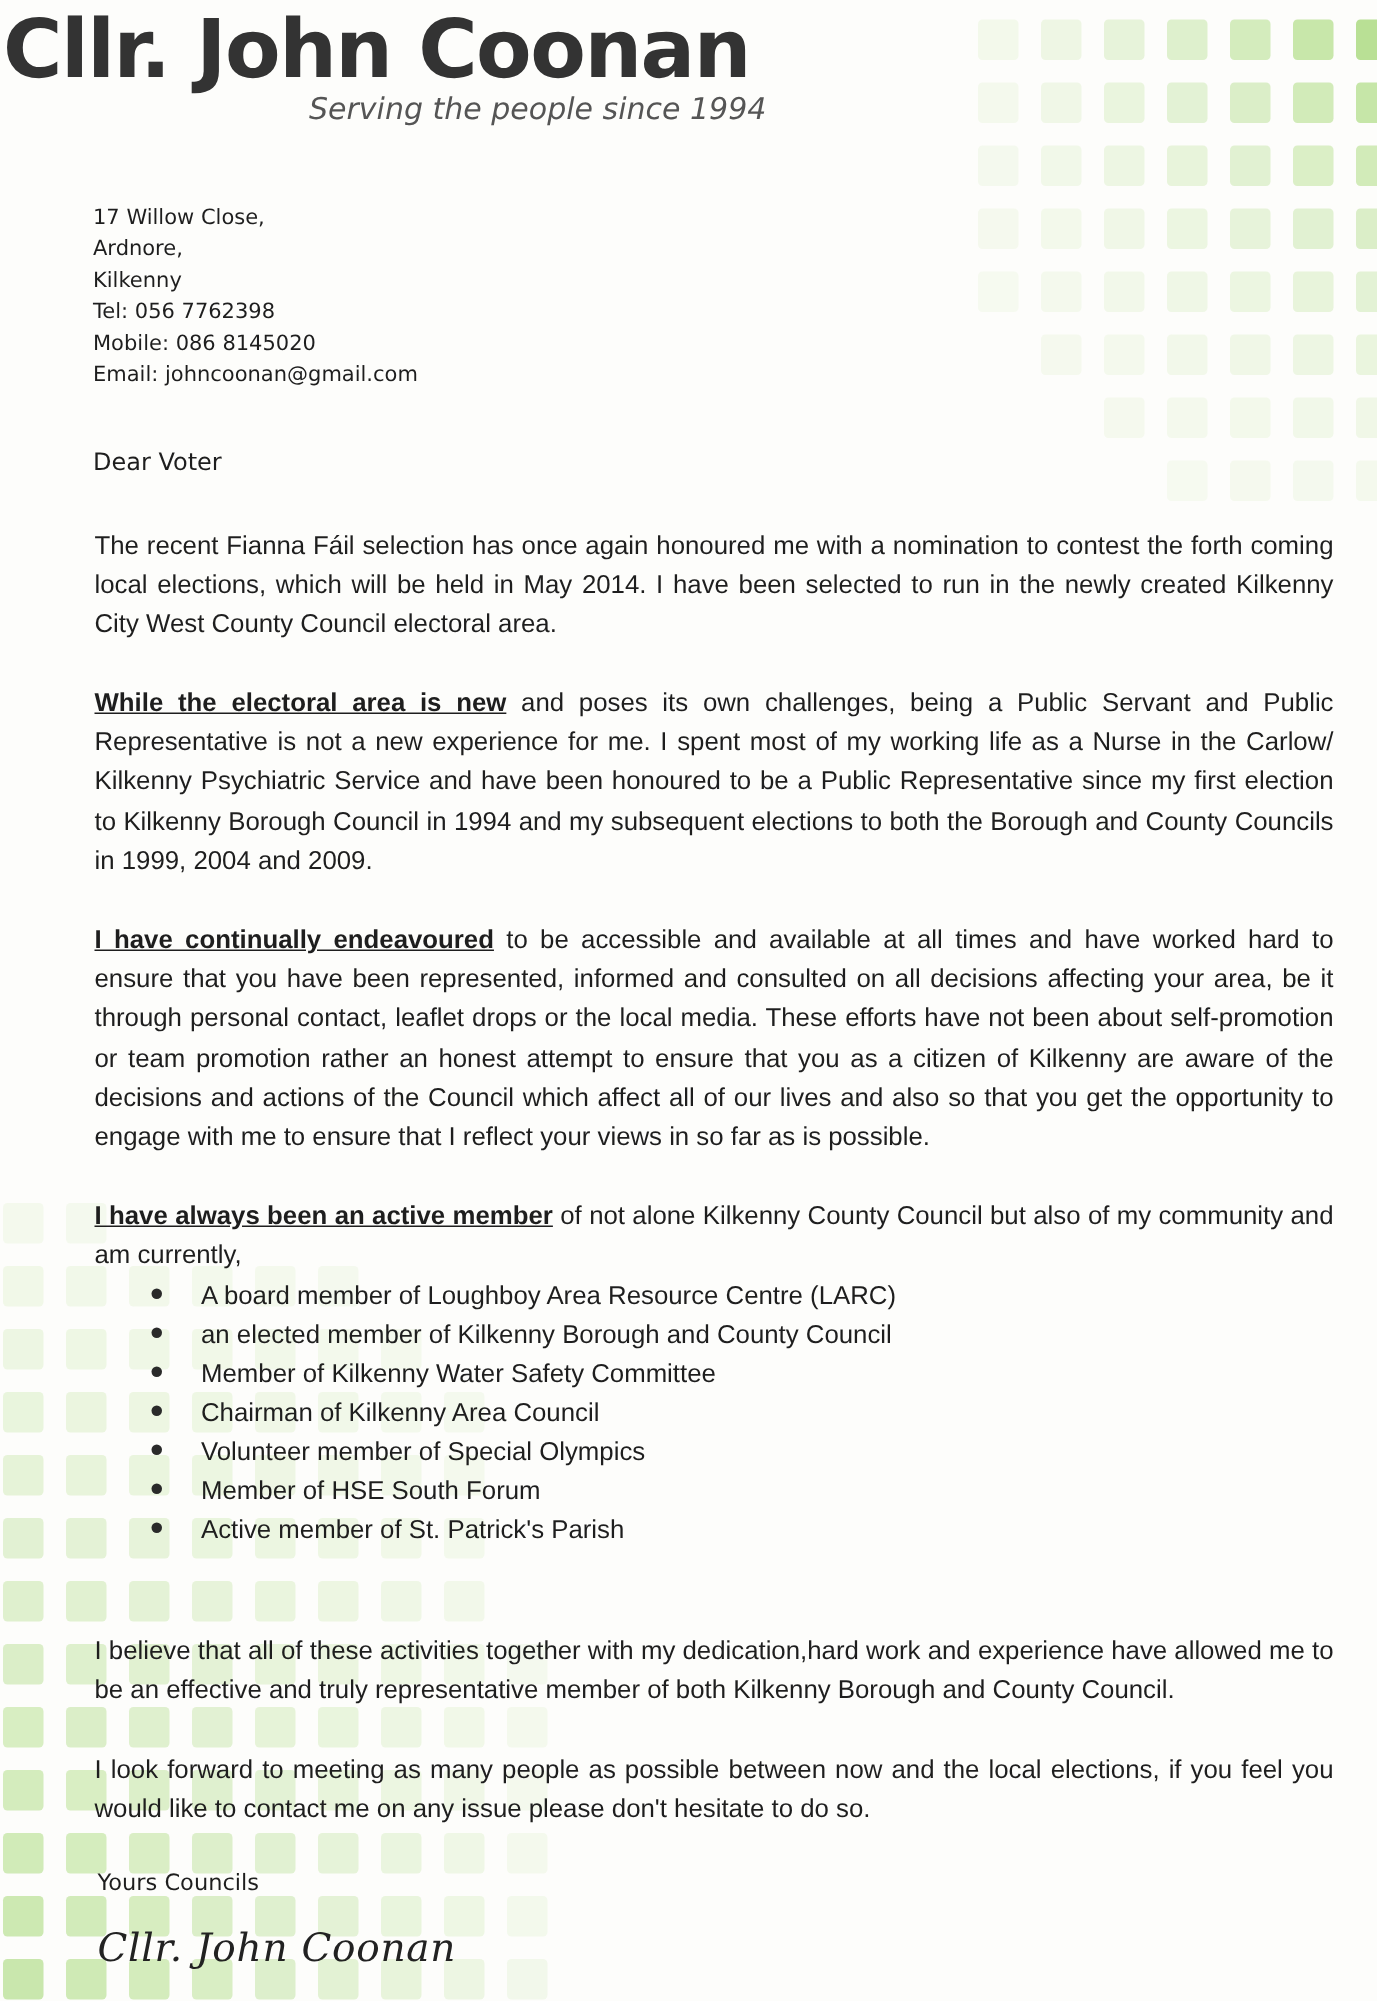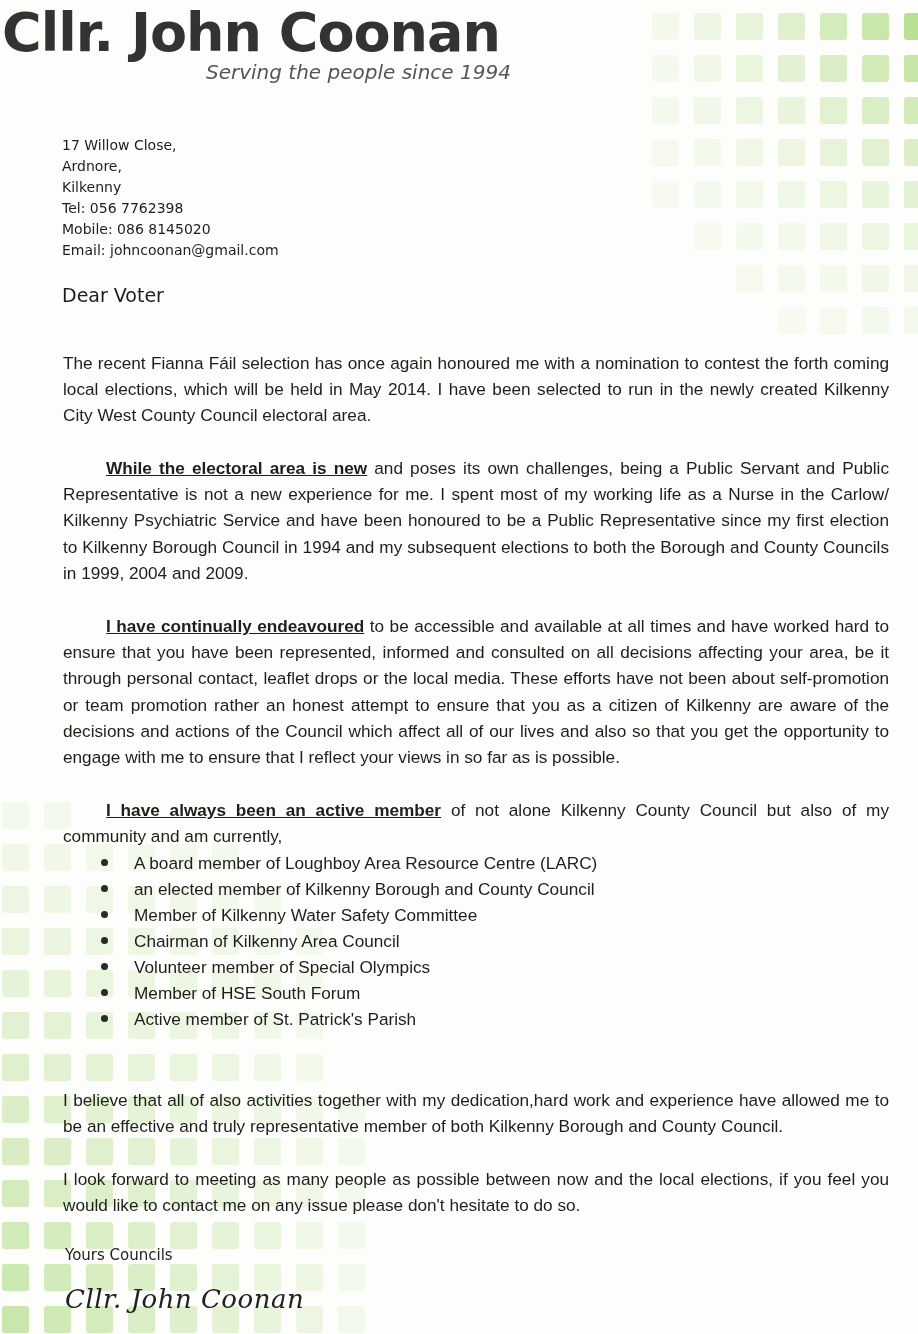--- a/index.html
+++ b/index.html
@@ -19,28 +19,28 @@
     font-size: 54px; letter-spacing: -1px; color: #333333; line-height: 62px;
     white-space: nowrap;
   }
   .masthead-tagline {
     position: absolute; left: 206px; top: 60px;
     font-family: "DejaVu Sans", sans-serif; font-style: italic;
     font-size: 20px; color: #555555; white-space: nowrap;
   }
   .address { position: absolute; left: 62px; top: 135px; font-size: 14px; line-height: 21px; }
   .address div { white-space: nowrap; }
-  .greeting { position: absolute; left: 62px; top: 284px; font-size: 19px; }
+  .greeting { position: absolute; left: 62px; top: 298px; font-size: 16px; }
 
   .para {
     position: absolute; left: 63px; width: 826px;
     font-family: "Liberation Sans", sans-serif; font-size: 17.2px; line-height: 26.2px;
     text-align: justify; color: #1e1e1e;
   }
-  .para .lead { font-weight: bold; text-decoration: underline; margin-left: 43px; }
+  .para .lead { font-weight: bold; text-decoration: underline; }
   .p1 { top: 350px; }
   .p2 { top: 455px; }
   .p3 { top: 613px; }
   .p4 { top: 797px; }
   .p5 { top: 1087px; }
   .p6 { top: 1166px; }
 
   .bullets {
     position: absolute; left: 100px; top: 850px; margin: 0; padding: 0; list-style: none;
     font-family: "Liberation Sans", sans-serif; font-size: 17.2px; line-height: 26px;
@@ -249,21 +249,21 @@
     <li><span class="dot"></span><span>A board member of Loughboy Area Resource Centre (LARC)</span></li>
     <li><span class="dot"></span><span>an elected member of Kilkenny Borough and County Council</span></li>
     <li><span class="dot"></span><span>Member of Kilkenny Water Safety Committee</span></li>
     <li><span class="dot"></span><span>Chairman of Kilkenny Area Council</span></li>
     <li><span class="dot"></span><span>Volunteer member of Special Olympics</span></li>
     <li><span class="dot"></span><span>Member of HSE South Forum</span></li>
     <li><span class="dot"></span><span>Active member of St. Patrick's Parish</span></li>
   </ul>
 
   <div class="para p5">
-    <span>I believe that all of also activities together with my dedication,hard work and experience have allowed me to be an effective and truly representative member of both Kilkenny Borough and County Council.</span>
+    <span>I believe that all of these activities together with my dedication,hard work and experience have allowed me to be an effective and truly representative member of both Kilkenny Borough and County Council.</span>
   </div>
 
   <div class="para p6">
     <span>I look forward to meeting as many people as possible between now and the local elections, if you feel you would like to contact me on any issue please don't hesitate to  do so.</span>
   </div>
 
   <div class="closing">Yours Councils</div>
   <div class="signature">Cllr. John Coonan</div>
 </div>
 

